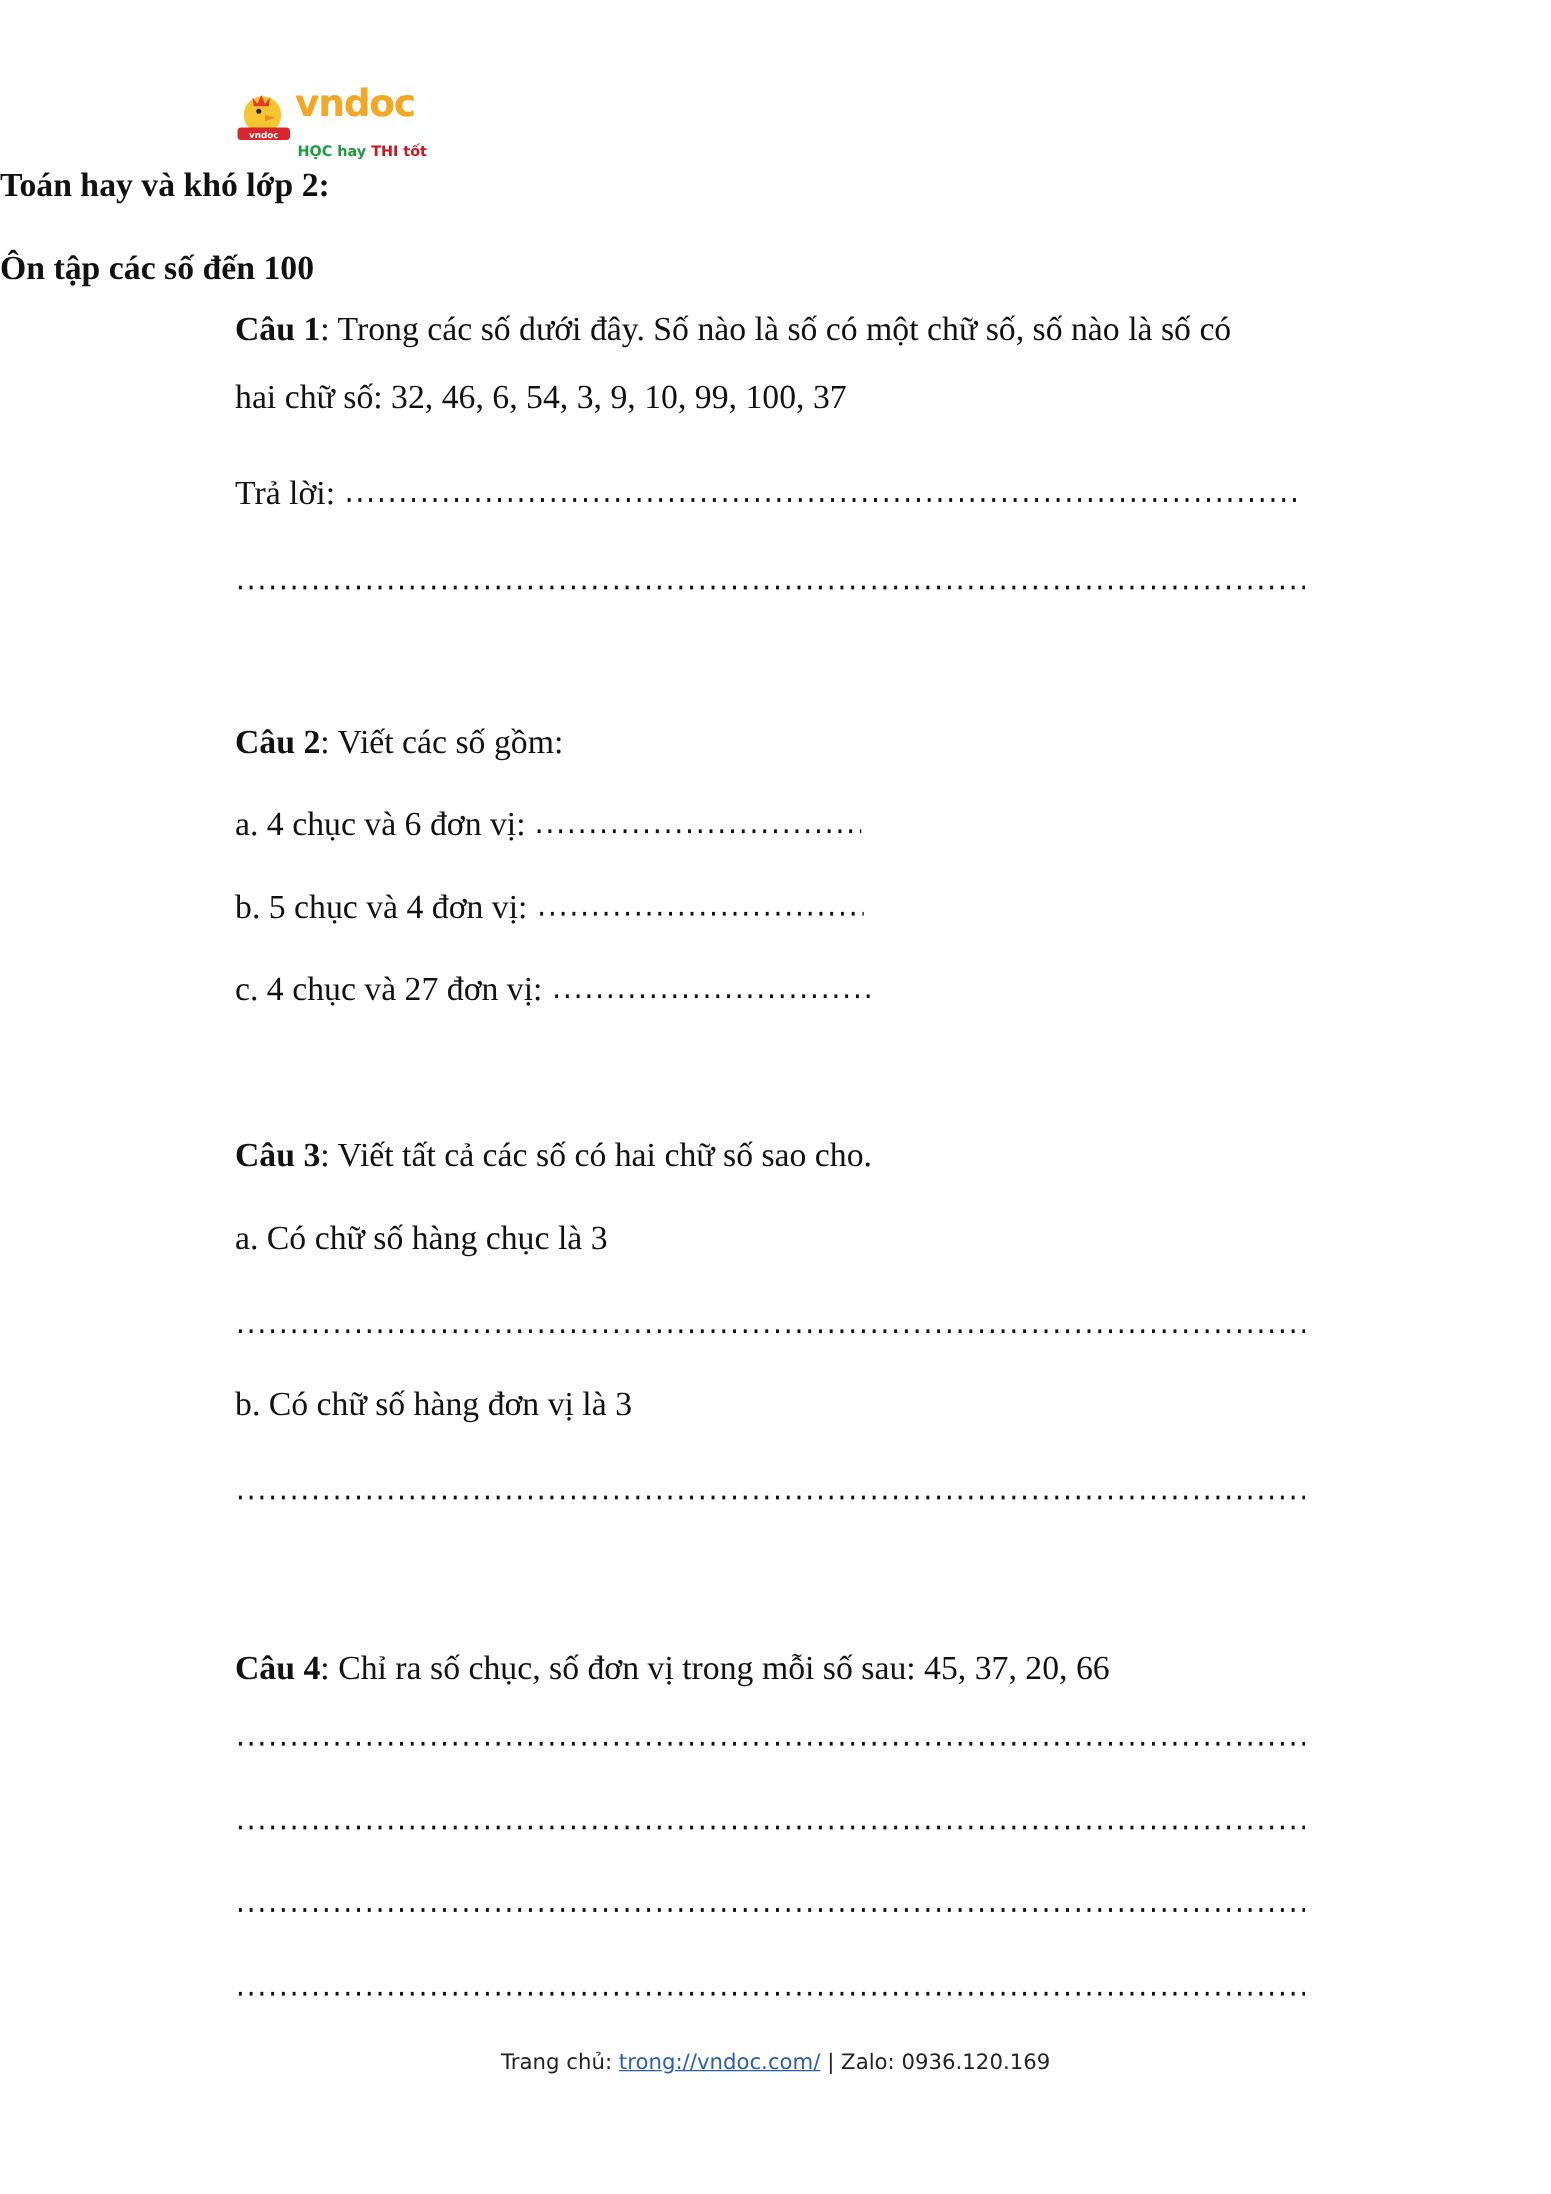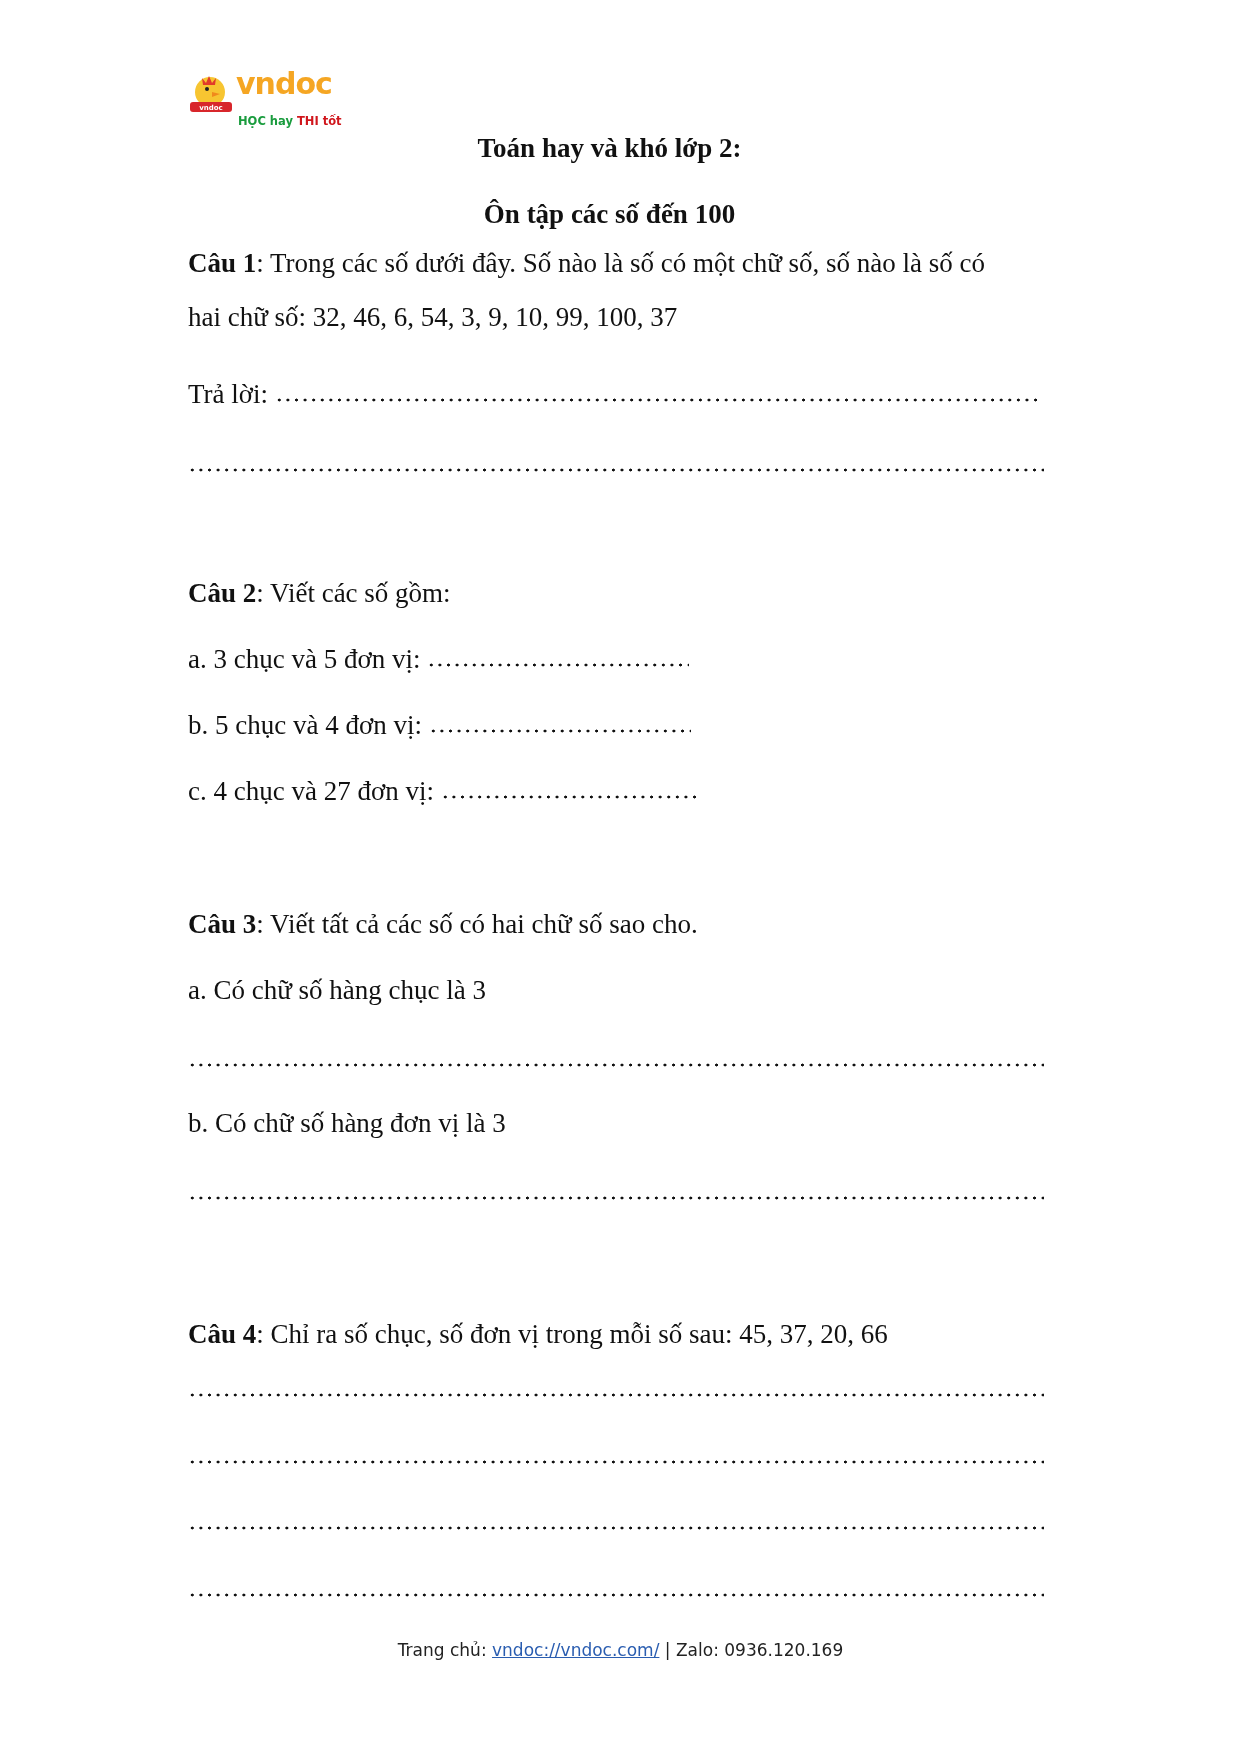--- a/index.html
+++ b/index.html
@@ -6,21 +6,21 @@
   body { width: 1241px; height: 1755px; position: relative; overflow: hidden;
          font-family: "Liberation Serif", "DejaVu Serif", serif; color: #111; }
   .abs { position: absolute; }
   .logo { left: 188px; top: 70px; width: 160px; height: 52px; }
   .logo-mascot { position:absolute; left:0; top:2px; width:46px; height:46px; }
   .logo-word { position:absolute; left:48px; top:-4px; font-family:"DejaVu Sans", sans-serif;
                font-weight:bold; font-size:30px; color:#f5a623; letter-spacing:-1px; }
   .logo-tag { position:absolute; left:50px; top:44px; font-family:"DejaVu Sans", sans-serif;
               font-weight:bold; font-size:11.5px; color:#1a9c3e; white-space:nowrap; }
   .logo-tag .red { color:#d0161c; }
-  .center { left: 0; width: 1219px; text-align: center; }
+  .center { left: 0; width: 1219px; text-align: left; }
   .title { font-weight: bold; font-size: 27px; }
   .line { left: 188px; font-size: 27px; white-space: nowrap; }
   .dots { left: 188px; width: 856px; height: 6px; font-size: 0;
           background-image: radial-gradient(circle, #111 1.4px, transparent 1.6px);
           background-size: 8.6px 6px; background-repeat: repeat-x; }
   .inline-dots { display:inline-block; height:6px; vertical-align: baseline;
           background-image: radial-gradient(circle, #111 1.4px, transparent 1.6px);
           background-size: 8.6px 6px; background-repeat: repeat-x; }
   b { font-weight: bold; }
   .footer { left: 0; width: 1241px; text-align: center; top: 1640px;
@@ -45,29 +45,29 @@
 
 <div class="abs center title" style="top:133px;">Toán hay và khó lớp 2:</div>
 <div class="abs center title" style="top:199px;">Ôn tập các số đến 100</div>
 
 <div class="abs line" style="top:248px;"><b>Câu 1</b><span>: Trong các số dưới đây. Số nào là số có một chữ số, số nào là số có</span></div>
 <div class="abs line" style="top:302px;">hai chữ số: 32, 46, 6, 54, 3, 9, 10, 99, 100, 37</div>
 <div class="abs line" style="top:379px;"><span>Trả lời: </span><span class="inline-dots" style="width:764px;"></span></div>
 <div class="abs dots" style="top:467px;"></div>
 
 <div class="abs line" style="top:578px;text-align:center;"><b>Câu 2</b><span>: Viết các số gồm:</span></div>
-<div class="abs line" style="top:644px;"><span>a. 3 chục và 5 đơn vị: </span><span class="inline-dots" style="width:262px;"></span></div>
+<div class="abs line" style="top:644px;"><span>a. 4 chục và 6 đơn vị: </span><span class="inline-dots" style="width:262px;"></span></div>
 <div class="abs line" style="top:710px;"><span>b. 5 chục và 4 đơn vị: </span><span class="inline-dots" style="width:262px;"></span></div>
 <div class="abs line" style="top:776px;"><span>c. 4 chục và 27 đơn vị: </span><span class="inline-dots" style="width:255px;"></span></div>
 
 <div class="abs line" style="top:909px;"><b>Câu 3</b><span>: Viết tất cả các số có hai chữ số sao cho.</span></div>
 <div class="abs line" style="top:975px;">a. Có chữ số hàng chục là 3</div>
 <div class="abs dots" style="top:1062px;"></div>
 <div class="abs line" style="top:1108px;">b. Có chữ số hàng đơn vị là 3</div>
 <div class="abs dots" style="top:1195px;"></div>
 
 <div class="abs line" style="top:1306px;margin-top:13px;"><b>Câu 4</b><span>: Chỉ ra số chục, số đơn vị trong mỗi số sau: 45, 37, 20, 66</span></div>
 <div class="abs dots" style="top:1392px;"></div>
 <div class="abs dots" style="top:1459px;"></div>
 <div class="abs dots" style="top:1525px;"></div>
 <div class="abs dots" style="top:1592px;"></div>
 
-<div class="abs footer"><span>Trang chủ: </span><a>vndoc://vndoc.com/</a><span> | </span><span>Zalo: 0936.120.169</span></div>
+<div class="abs footer"><span>Trang chủ: </span><a>trong://vndoc.com/</a><span> | </span><span>Zalo: 0936.120.169</span></div>
 
 </body></html>

